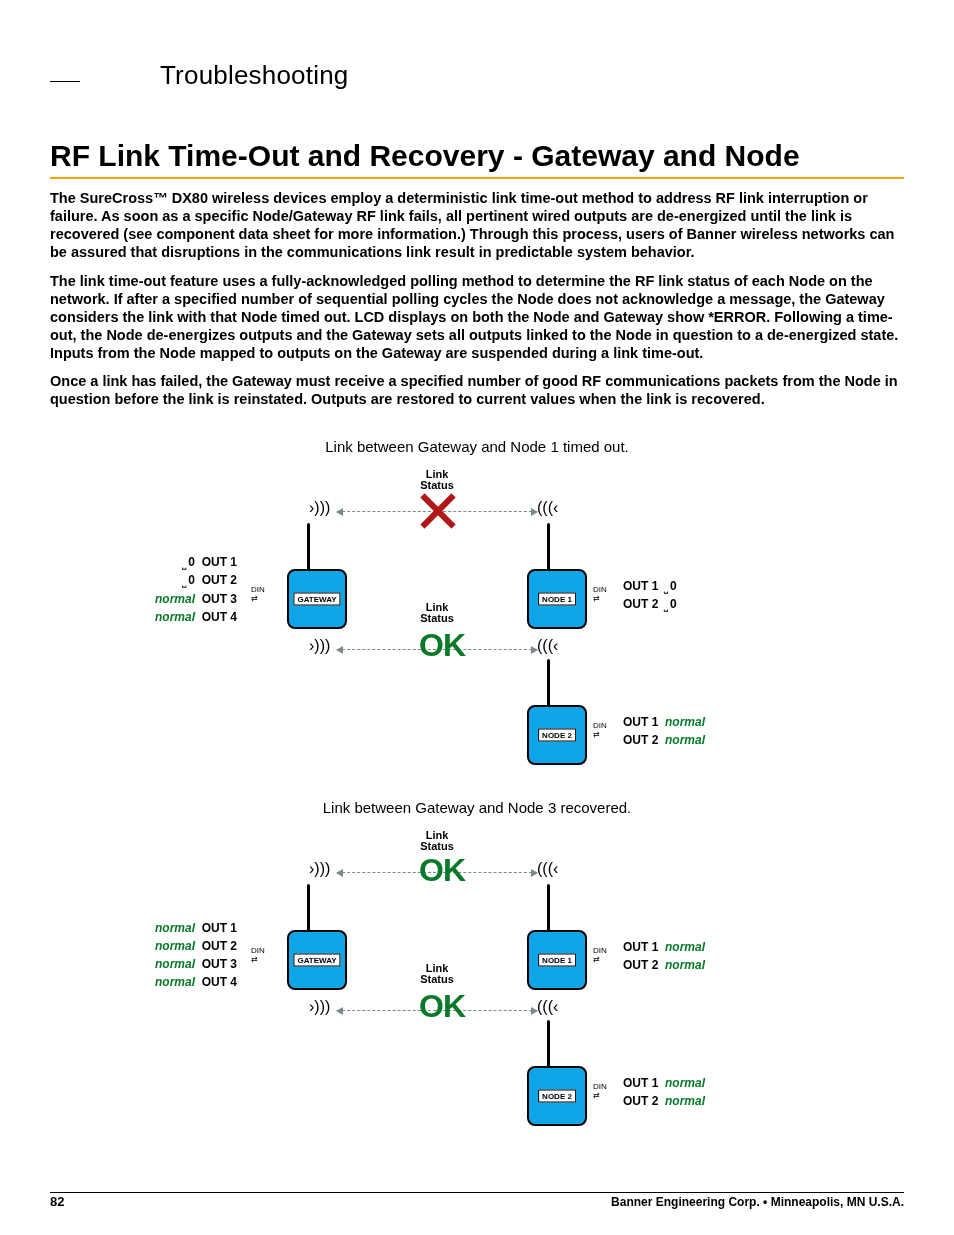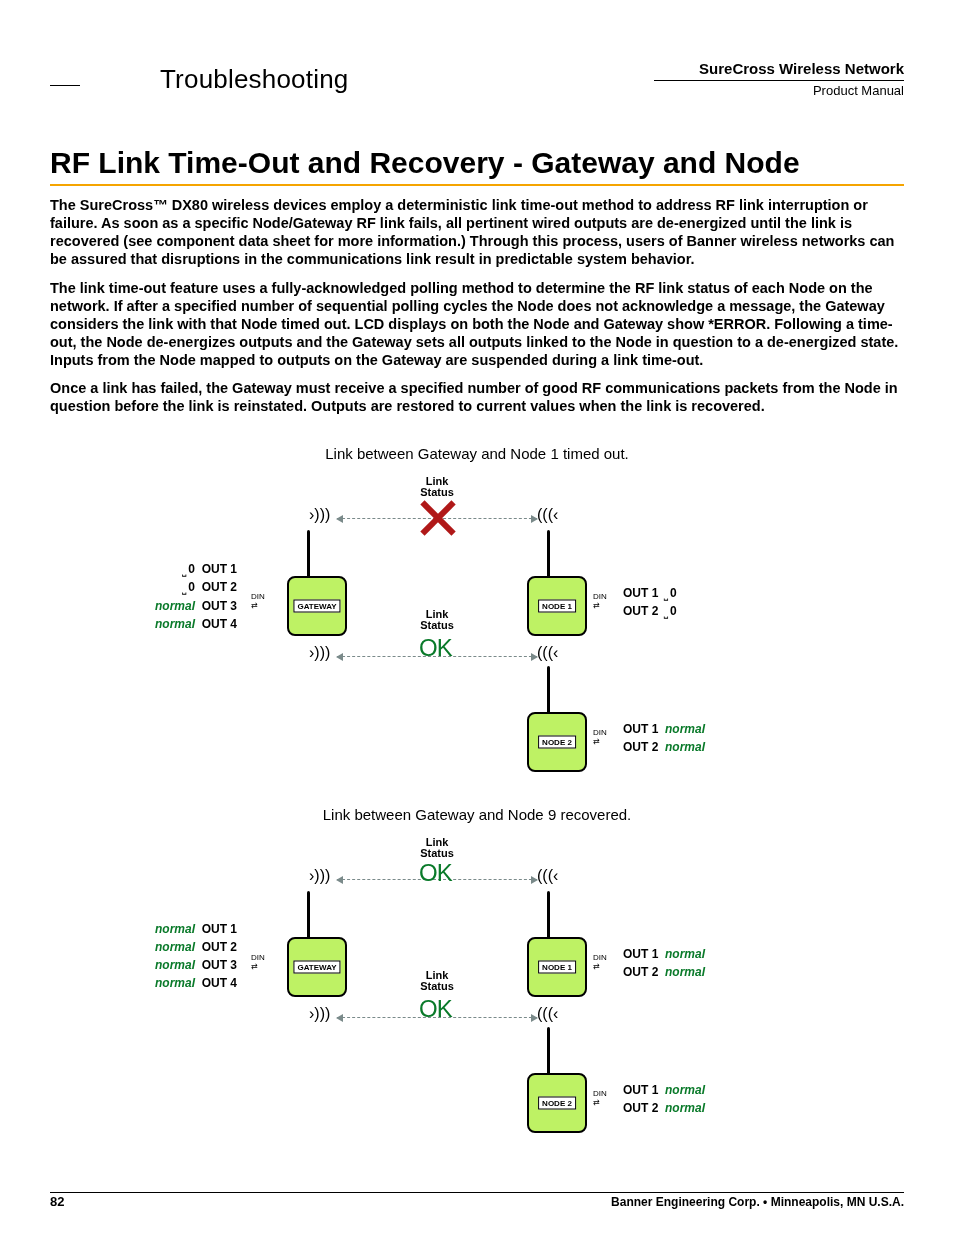--- a/index.html
+++ b/index.html
@@ -74,21 +74,21 @@
   .diagram {
     width: 560px;
     height: 300px;
     margin: 14px auto;
     position: relative;
   }
   .device {
     position: absolute;
     width: 60px;
     height: 60px;
-    background: #bef264;
+    background: #0ea5e9;
     border: 2px solid #000;
     border-radius: 8px;
   }
   .device::before { 
     content: "";
     position: absolute;
     width: 3px;
     height: 48px;
     background: #000;
     top: -48px;
@@ -145,22 +145,22 @@
     position:absolute;
     left:16px; top:-4px;
     width:6px; height:44px;
     background:#b01818;
   }
   .x-icon::before{transform:rotate(45deg);}
   .x-icon::after{transform:rotate(-45deg);}
   .ok-text {
     position:absolute;
     font-family: Arial, sans-serif;
-    font-weight: 400;
-    font-size: 24px;
+    font-weight: 700;
+    font-size: 32px;
     color: #0a7a2a;
     letter-spacing: -1px;
   }
   .din {
     position:absolute;
     font-size:8px;
     text-align:left;
   }
   .din .arrows{letter-spacing:-2px;}
   .outs {
@@ -190,24 +190,20 @@
     font-weight:bold;
     font-size:13px;
   }
 </style>
 </head>
 <body>
 
 <div class="header-row">
   <div class="header-dash"></div>
   <div class="section-title">Troubleshooting</div>
-  <div>
-    <div class="header-right"><span class="netname">SureCross Wireless Network</span></div>
-    <div class="header-sub">Product Manual</div>
-  </div>
 </div>
 
 <h1 class="page-title">RF Link Time-Out and Recovery - Gateway and Node</h1>
 
 <p class="body">The SureCross™ DX80 wireless devices employ a deterministic link time-out method to address RF link interruption or failure. As soon as a specific Node/Gateway RF link fails, all pertinent wired outputs are de-energized until the link is recovered (see component data sheet for more information.) Through this process, users of Banner wireless networks can be assured that disruptions in the communications link result in predictable system behavior.</p>
 <p class="body">The link time-out feature uses a fully-acknowledged polling method to determine the RF link status of each Node on the network. If after a specified number of sequential polling cycles the Node does not acknowledge a message, the Gateway considers the link with that Node timed out. LCD displays on both the Node and Gateway show *ERROR. Following a time-out, the Node de-energizes outputs and the Gateway sets all outputs linked to the Node in question to a de-energized state. Inputs from the Node mapped to outputs on the Gateway are suspended during a link time-out.</p>
 <p class="body">Once a link has failed, the Gateway must receive a specified number of good RF communications packets from the Node in question before the link is reinstated. Outputs are restored to current values when the link is recovered.</p>
 
 <div class="caption">Link between Gateway and Node 1 timed out.</div>
 <div class="diagram">
@@ -248,39 +244,39 @@
   <div class="device" style="left:330px;top:236px;">
     <span class="dlabel">NODE 2</span>
   </div>
   <div class="din" style="left:396px;top:252px;"><span>DIN</span><br><span class="arrows">⇄</span></div>
   <div class="outs" style="left:426px;top:244px;">
     <div class="row"><span class="lbl">OUT 1</span>&nbsp;&nbsp;<span class="normal">normal</span></div>
     <div class="row"><span class="lbl">OUT 2</span>&nbsp;&nbsp;<span class="normal">normal</span></div>
   </div>
 </div>
 
-<div class="caption">Link between Gateway and Node 9 recovered.</div>
+<div class="caption">Link between Gateway and Node 3 recovered.</div>
 <div class="diagram">
   <div class="link-label" style="left:210px;top:0;">Link<br>Status</div>
   <div class="link-arrow" style="left:140px;top:42px;width:200px;"></div>
   <div class="ok-text" style="left:222px;top:22px;">OK</div>
   <span class="signal-left" style="left:112px;top:30px;">›)))</span>
   <span class="signal-right" style="left:340px;top:30px;">(((‹</span>
 
   <div class="link-label" style="left:210px;top:133px;">Link<br>Status</div>
   <div class="link-arrow" style="left:140px;top:180px;width:200px;"></div>
   <div class="ok-text" style="left:222px;top:158px;">OK</div>
   <span class="signal-left" style="left:112px;top:168px;">›)))</span>
   <span class="signal-right" style="left:340px;top:168px;">(((‹</span>
 
   <div class="device" style="left:90px;top:100px;">
     <span class="dlabel">GATEWAY</span>
   </div>
   <div class="din" style="left:54px;top:116px;"><span>DIN</span><br><span class="arrows">⇄</span></div>
-  <div class="outs" style="right:520px;top:83px;text-align:right;">
+  <div class="outs" style="right:520px;top:89px;text-align:right;">
     <div class="row"><span class="normal">normal</span>&nbsp;&nbsp;<span class="lbl">OUT 1</span></div>
     <div class="row"><span class="normal">normal</span>&nbsp;&nbsp;<span class="lbl">OUT 2</span></div>
     <div class="row"><span class="normal">normal</span>&nbsp;&nbsp;<span class="lbl">OUT 3</span></div>
     <div class="row"><span class="normal">normal</span>&nbsp;&nbsp;<span class="lbl">OUT 4</span></div>
   </div>
 
   <div class="device" style="left:330px;top:100px;">
     <span class="dlabel">NODE 1</span>
   </div>
   <div class="din" style="left:396px;top:116px;"><span>DIN</span><br><span class="arrows">⇄</span></div>

